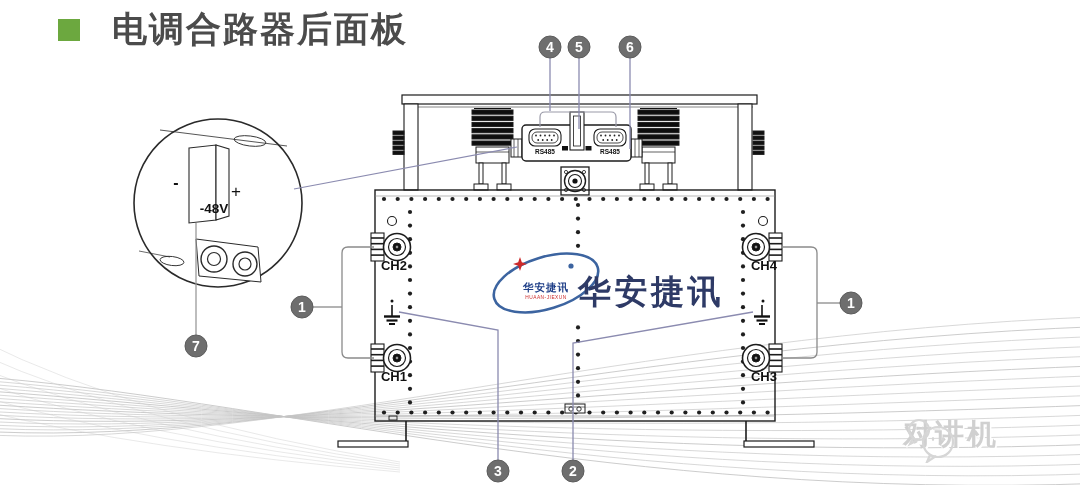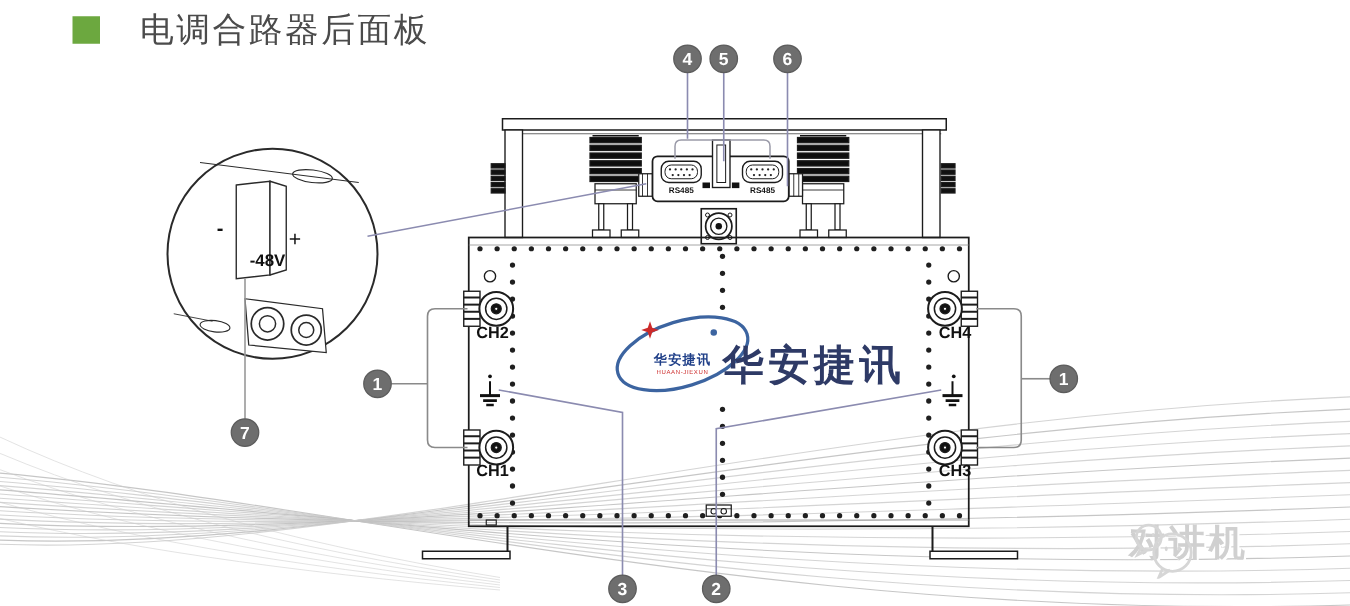--- a/index.html
+++ b/index.html
@@ -1,21 +1,21 @@
 <!DOCTYPE html>
 <html><head>
 <meta charset="utf-8">
 <style>
   html,body{margin:0;padding:0;background:#ffffff;}
   body{width:1080px;height:485px;overflow:hidden;position:relative;
        font-family:"Liberation Sans","DejaVu Sans",sans-serif;}
   .stage{position:absolute;inset:0;width:1080px;height:485px;}
   header{position:absolute;left:58px;top:6px;display:flex;align-items:center;gap:32px;z-index:5;}
   .bullet{width:22px;height:22px;background:#6CA83F;display:inline-block;}
-  h1{font-size:27px;font-weight:normal;color:#4b4b4b;margin:0;letter-spacing:2px;}
+  h1{font-size:35px;font-weight:bold;color:#4b4b4b;margin:0;letter-spacing:2px;}
   svg{position:absolute;left:0;top:0;}
   .watermark{position:absolute;left:903px;top:415px;display:flex;align-items:center;gap:6px;z-index:6;}
   .watermark .wm-text{font-size:29px;font-weight:600;color:#d0d0d0;letter-spacing:3px;
       text-shadow:1.5px 1.5px 0 #ffffff;}
   text{font-family:"Liberation Sans","DejaVu Sans",sans-serif;}
   .chlbl{font-size:13px;font-weight:bold;fill:#111;}
   .rslbl{font-size:6.5px;font-weight:bold;fill:#111;}
   .co-num{font-size:14px;font-weight:bold;fill:#fff;}
 </style>
 </head>

